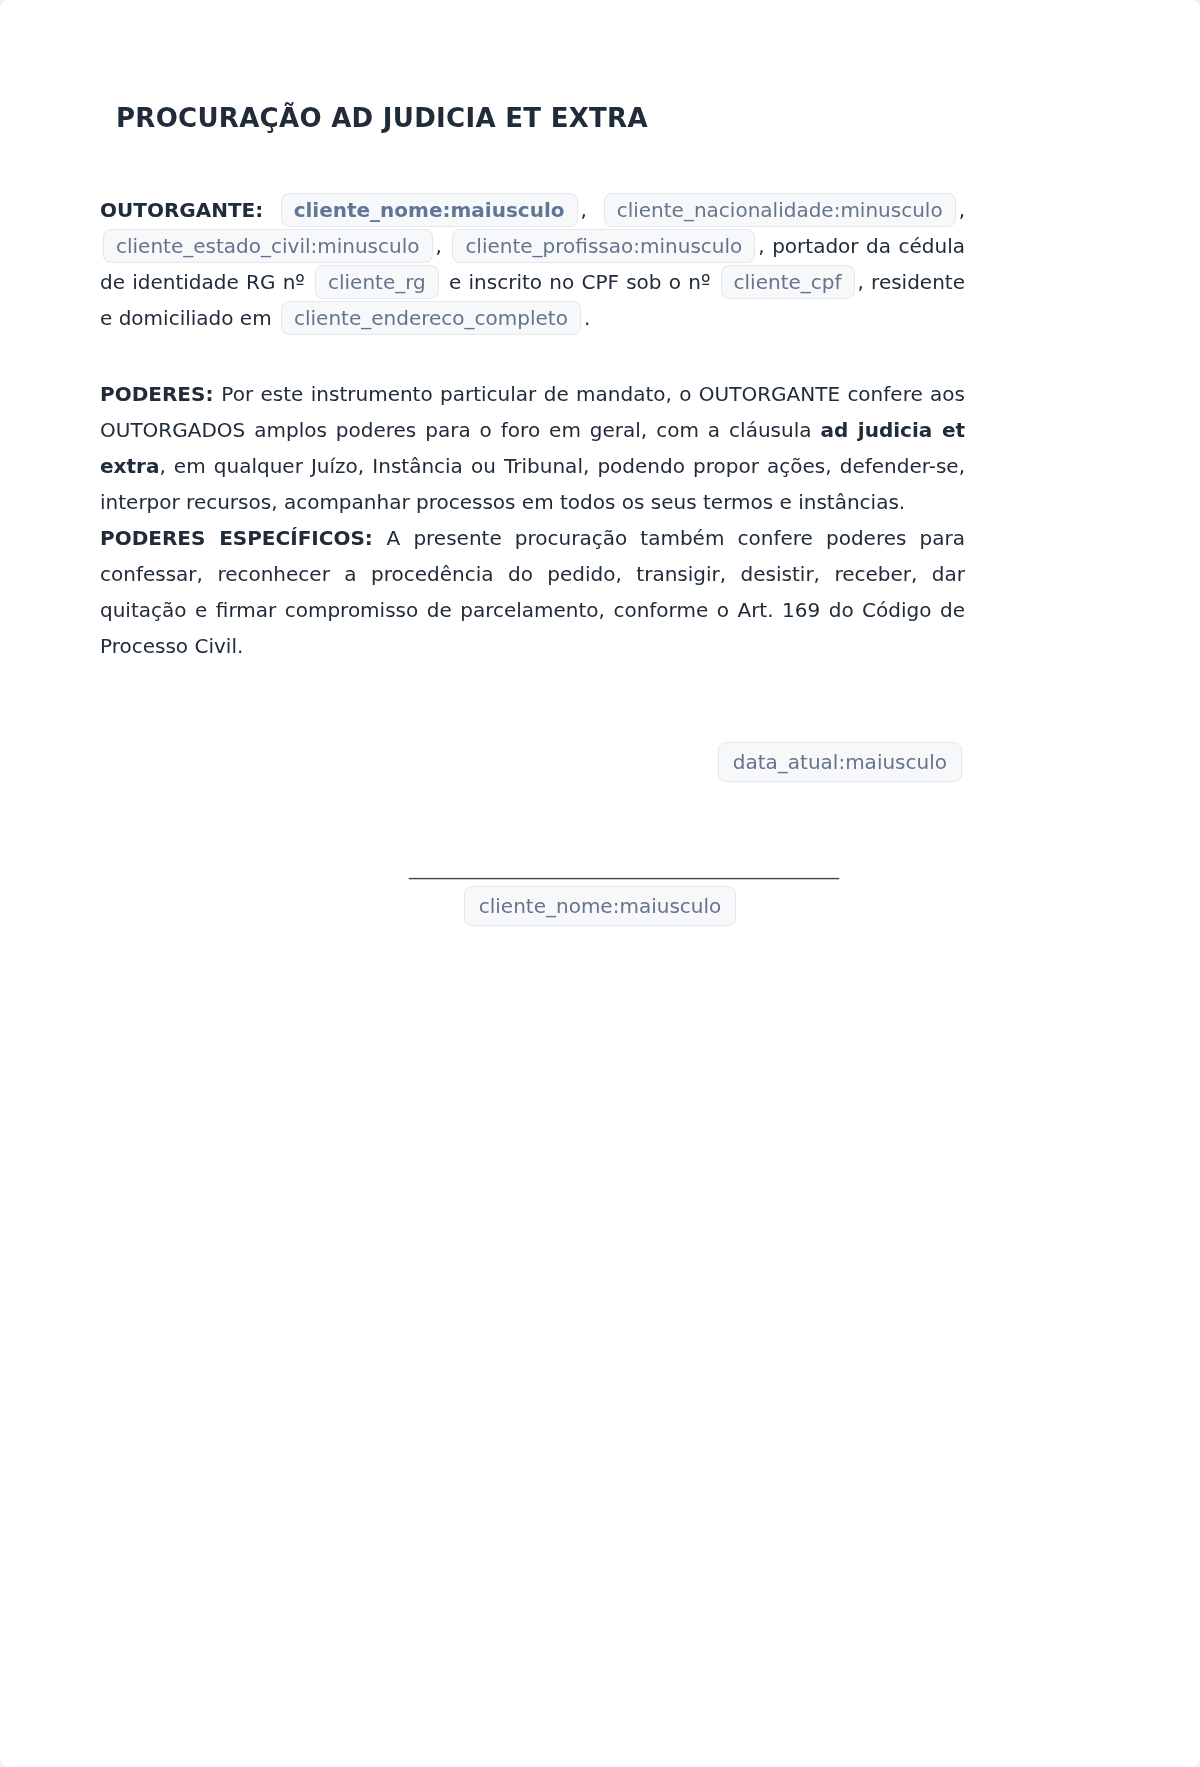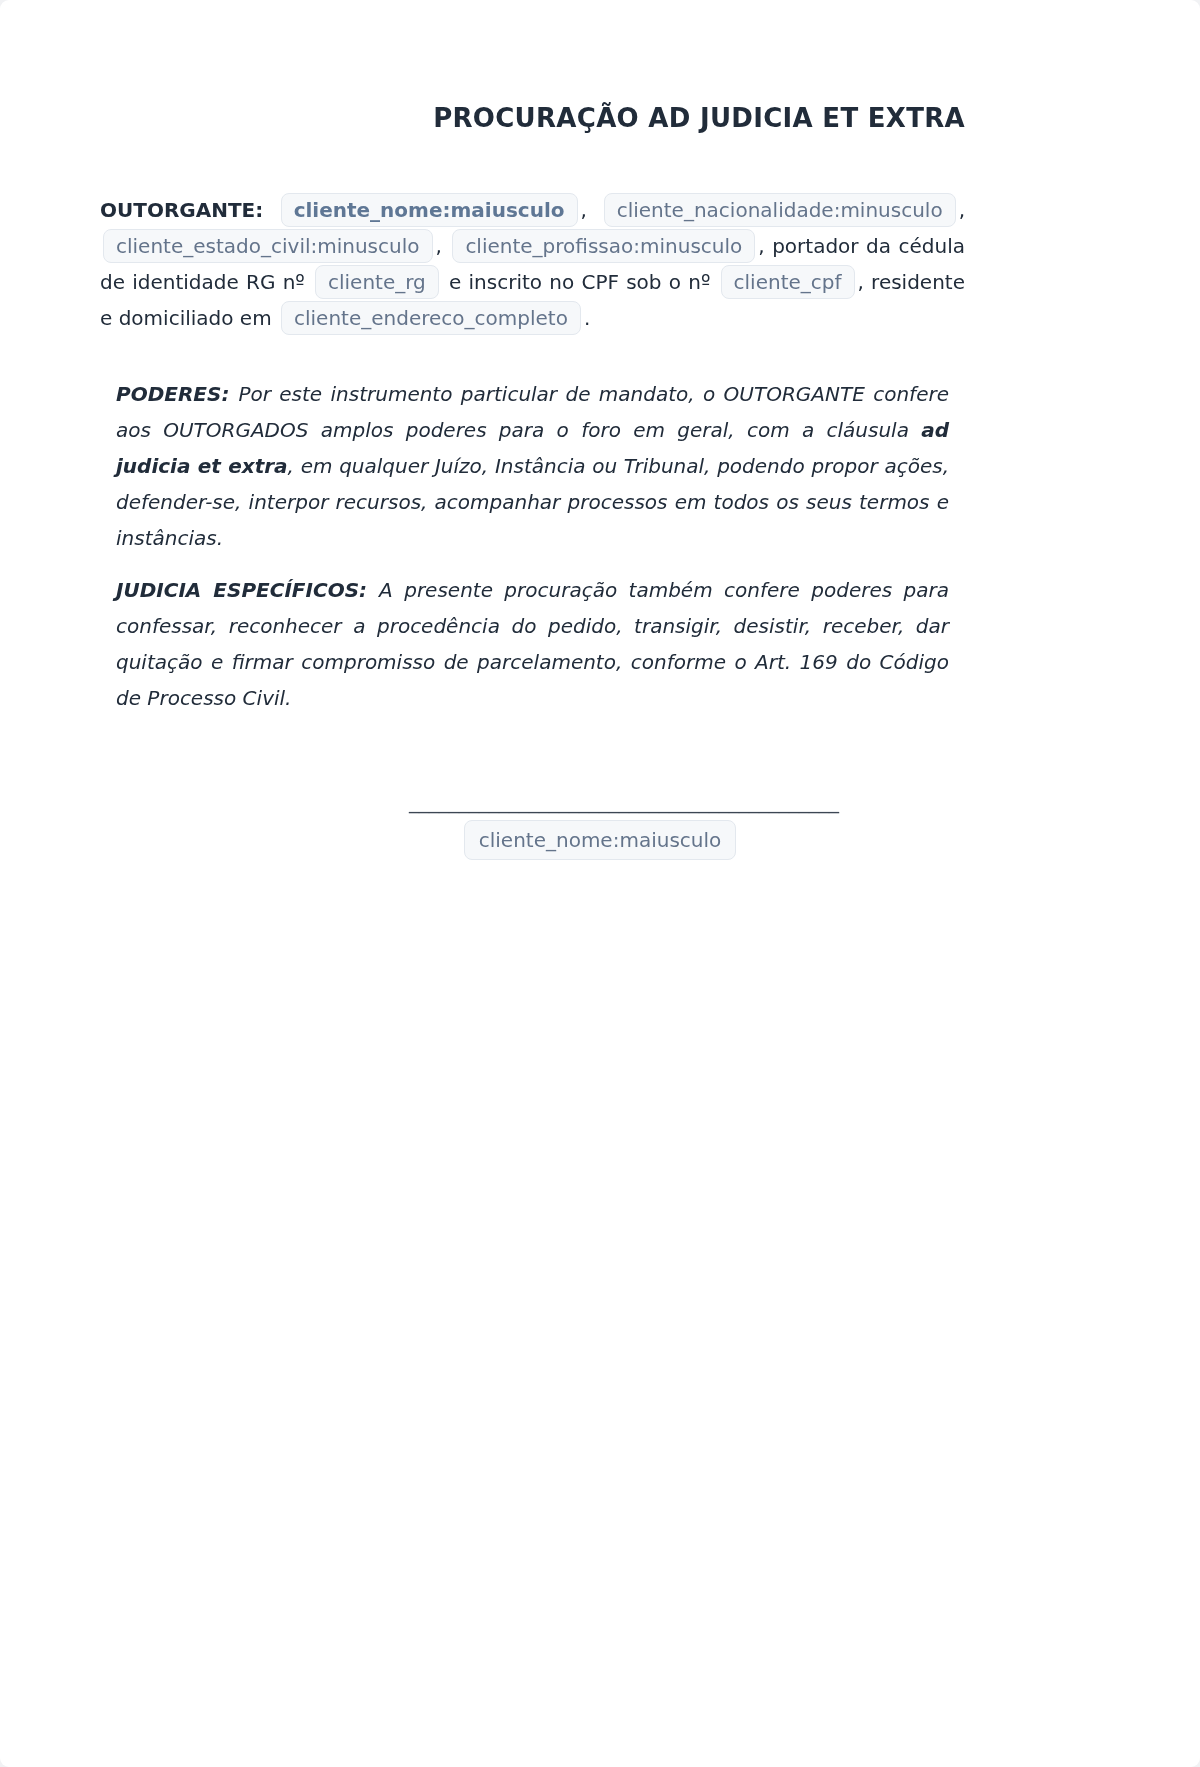--- a/index.html
+++ b/index.html
@@ -24,36 +24,35 @@
     height:1767px;
     margin:0 auto;
     background:var(--page-bg);
     border-radius:9px;
     overflow:hidden;
   }
   .content{
     padding:102px 235px 0 100px;
   }
   .doc-title{
-    margin:0 0 58px 0;
+    margin:0 0 58px 16px;
     font-size:26px;
     line-height:32px;
     font-weight:700;
     letter-spacing:.3px;
     color:var(--text);
-    text-align:right;
   }
   .para{
     font-size:20px;
     line-height:36px;
     color:var(--text);
     text-align:justify;
     margin:0 0 40px 0;
   }
-  .para.flow{margin:16px;font-style:italic;}
+  .para.flow{margin:0;}
   .b{font-weight:700;}
   .chip{
     display:inline-block;
     background:var(--chip-bg);
     border:1px solid var(--chip-border);
     border-radius:8px;
     padding:3px 12px;
     margin:0 3px;
     line-height:26px;
     color:var(--chip-text);
@@ -99,22 +98,23 @@
 <div class="page">
   <div class="content">
 
     <h1 class="doc-title">PROCURAÇÃO AD JUDICIA ET EXTRA</h1>
 
     <p class="para"><span class="b">OUTORGANTE: </span><span class="chip bold">cliente_nome:maiusculo</span><span>, </span><span class="chip">cliente_nacionalidade:minusculo</span><span>, </span><span class="chip">cliente_estado_civil:minusculo</span><span>, </span><span class="chip">cliente_profissao:minusculo</span><span>, portador da cédula de identidade RG nº </span><span class="chip">cliente_rg</span><span> e inscrito no CPF sob o nº </span><span class="chip">cliente_cpf</span><span>, residente e domiciliado em </span><span class="chip">cliente_endereco_completo</span><span>.</span></p>
 
 
     <p class="para flow"><span class="b">PODERES: </span><span>Por este instrumento particular de mandato, o OUTORGANTE confere aos OUTORGADOS amplos poderes para o foro em geral, com a cláusula </span><span class="b">ad judicia et extra</span><span>, em qualquer Juízo, Instância ou Tribunal, podendo propor ações, defender-se, interpor recursos, acompanhar processos em todos os seus termos e instâncias.</span></p>
 
-    <p class="para flow"><span class="b">JUDICIA ESPECÍFICOS: </span><span>A presente procuração também confere poderes para confessar, reconhecer a procedência do pedido, transigir, desistir, receber, dar quitação e firmar compromisso de parcelamento, conforme o Art. 169 do Código de Processo Civil.</span></p>
+    <p class="para flow"><span class="b">PODERES ESPECÍFICOS: </span><span>A presente procuração também confere poderes para confessar, reconhecer a procedência do pedido, transigir, desistir, receber, dar quitação e firmar compromisso de parcelamento, conforme o Art. 169 do Código de Processo Civil.</span></p>
 
+    <p class="date-para"><span class="chip lg">data_atual:maiusculo</span></p>
 
   </div>
 
   <div class="signature">
     <div class="sig-line">___________________________________________</div>
     <div class="sig-chip-row"><span class="chip lg">cliente_nome:maiusculo</span></div>
   </div>
 </div>
 
 </body></html>

